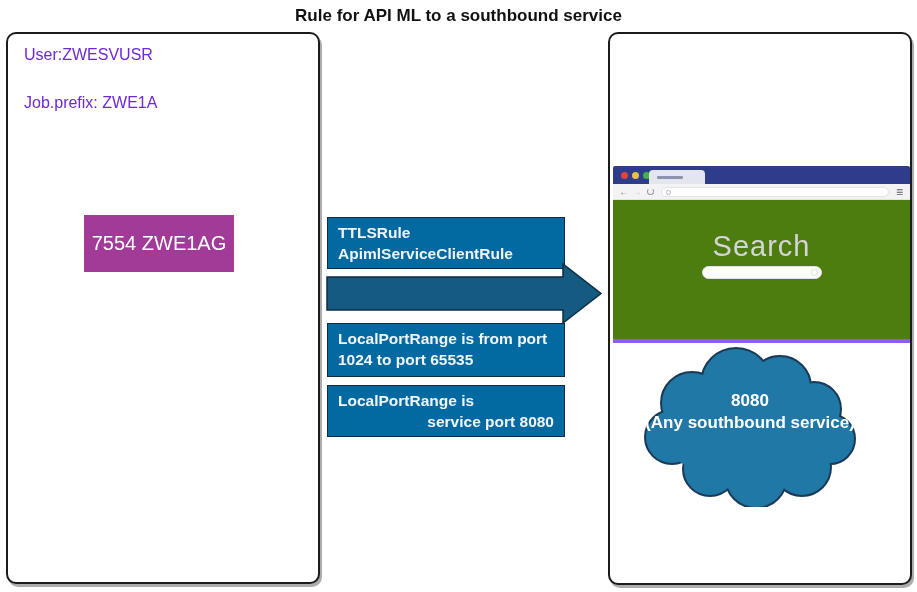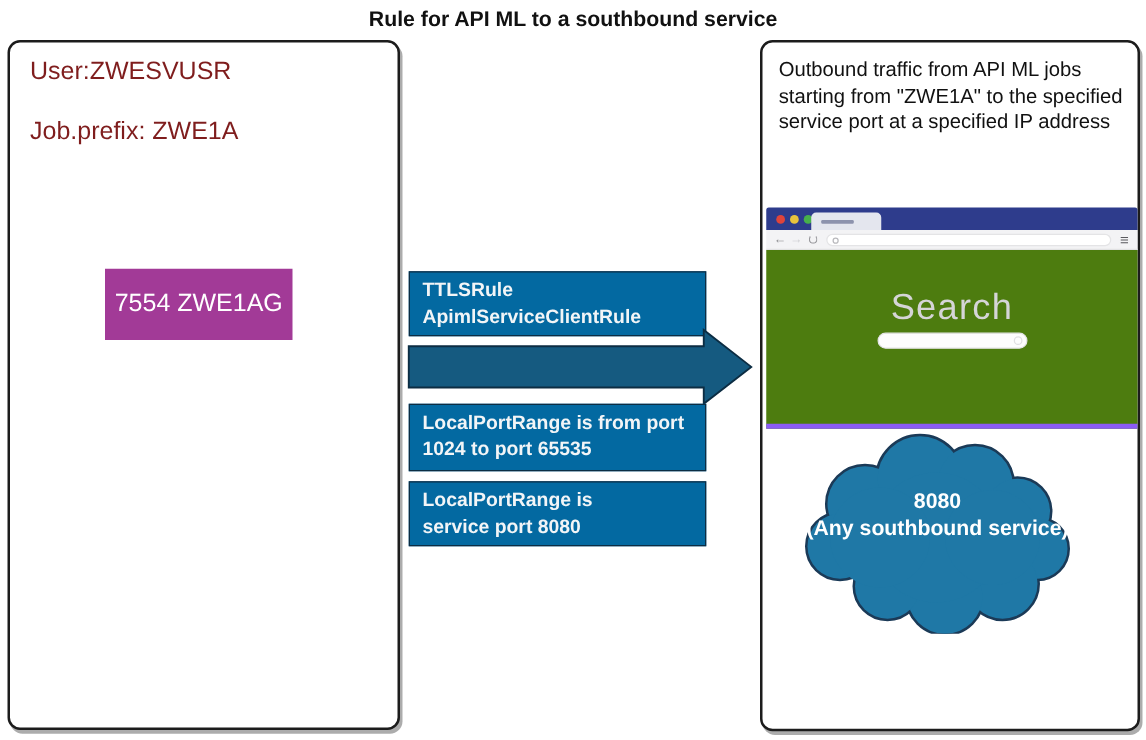--- a/index.html
+++ b/index.html
@@ -14,41 +14,41 @@
 
   
   .outline-box {
     position:absolute; background:#ffffff;
     border:2.5px solid #1c1c1c; border-radius:10px;
     box-shadow:2px 3px 0 rgba(70,70,70,0.45);
   }
   .left-box  { left:6px;  top:32px; width:314px; height:552px; }
   .right-box { left:608px; top:32px; width:304px; height:553px; }
 
-  .left-box .line { position:absolute; left:16px; font-size:20px; color:#7f1d1d; }
+  .left-box .line { position:absolute; left:16px; font-size:16px; color:#6d28d9; }
   .user-line { top:12px; }
   .jobprefix-line { top:60px; }
 
   .port-badge {
     position:absolute; left:76px; top:181px; width:150px; height:57px;
     background:#a23a97; color:#ffffff; font-size:20px;
     display:flex; align-items:center; justify-content:center;
   }
 
   
   .teal-box {
     position:absolute; left:327px; width:238px;
     background:#0369a1; border:1px solid #0c2d43;
     color:#f2f5f7; font-size:15.5px; font-weight:600;
     padding:4px 10px; line-height:1.38;
   }
   .ttls-box   { top:217px; height:52px; }
   .local-box  { top:323px; height:54px; }
   .remote-box { top:385px; height:52px; }
-  .remote-box .bold-line { font-weight:800; }
+  .remote-box .bold-line { font-weight:800;text-align:right; }
 
   .flow-arrow { position:absolute; left:320px; top:256px; }
 
   
   .outbound-desc {
     position:absolute; left:13px; top:12px; width:288px;
     font-size:16.2px; line-height:1.28; color:#111;
   }
 
   .browser { position:absolute; left:3px; top:132px; width:297px; height:177px; }
@@ -134,21 +134,20 @@
 
   <div class="teal-box local-box">LocalPortRange is from port 1024 to port 65535</div>
 
   <div class="teal-box remote-box">
     <div>LocalPortRange is</div>
     <div class="bold-line">service port 8080</div>
   </div>
 
   <div class="outline-box right-box">
 
-    <p class="outbound-desc">Outbound traffic from API ML jobs starting from "ZWE1A" to the specified service port at a specified IP address</p>
 
     <div class="browser">
       <div class="titlebar">
         <span class="dot dot-red"></span>
         <span class="dot dot-yellow"></span>
         <span class="dot dot-green"></span>
         <div class="browser-tab">
           <div class="tab-smudge"></div>
         </div>
       </div>

